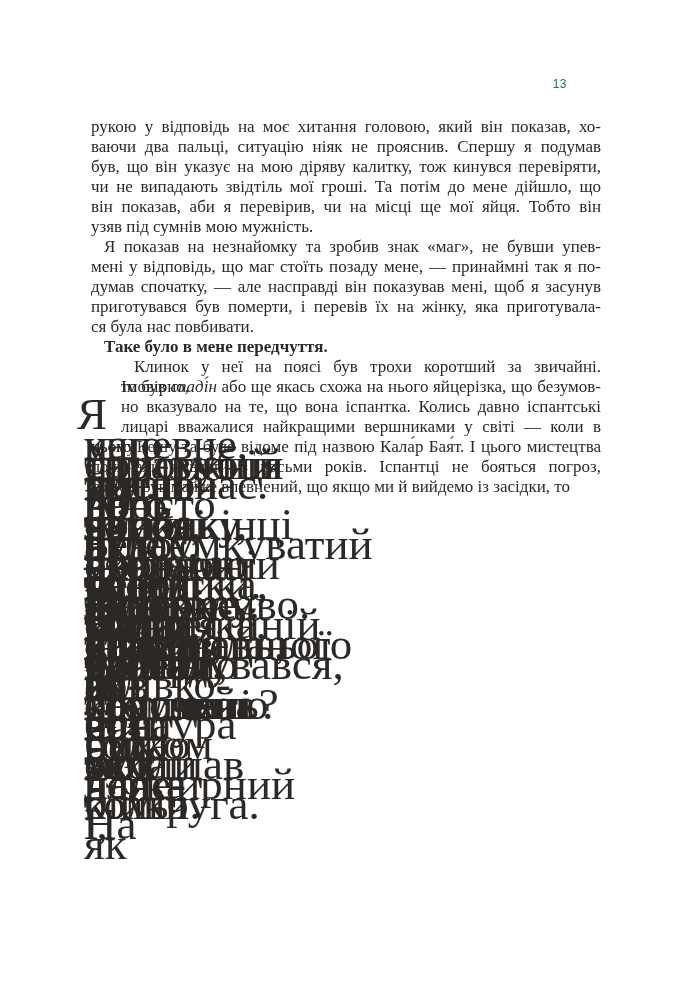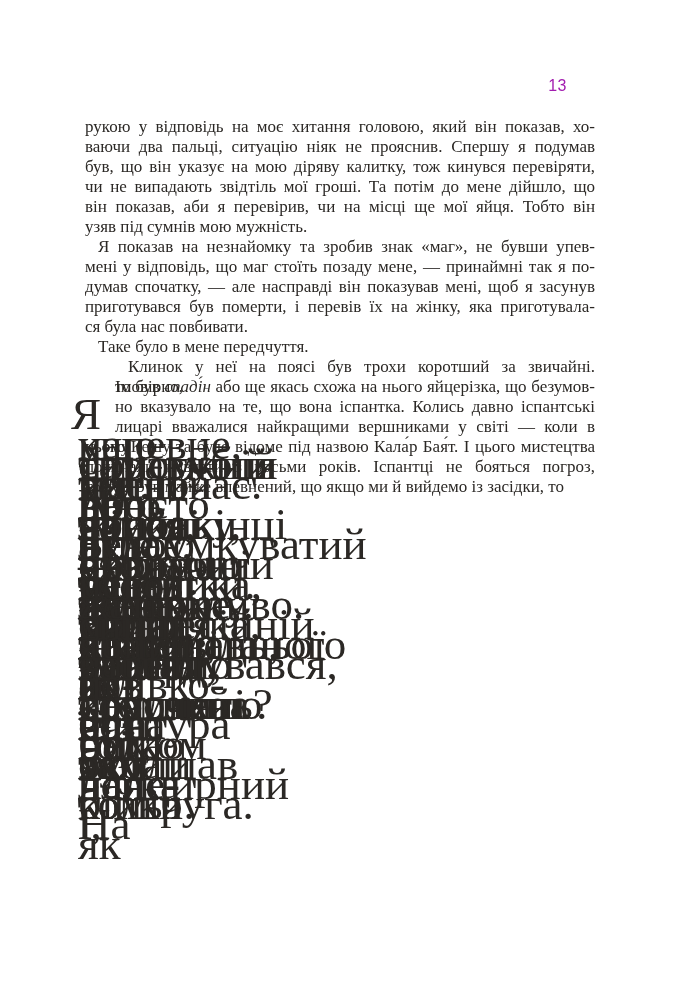--- a/index.html
+++ b/index.html
@@ -12,46 +12,46 @@
     position: relative;
     width: 680px; height: 1000px;
     background: #ffffff;
     overflow: hidden;
   }
   .page-number {
     position: absolute;
     top: 77px;
     right: 113px;
     font-family: "Liberation Sans", "DejaVu Sans", sans-serif;
-    font-size: 16px;
+    font-size: 12px;
     letter-spacing: 0.5px;
-    color: #a21caf;
+    color: #0f766e;
   }
   .text-block {
     position: absolute;
-    left: 85px;
+    left: 91px;
     top: 117px;
     width: 510px;
     color: #2b2825;
     font-size: 17px;
   }
   .para { margin: 0; padding: 0; }
   .para.section { margin-top: 37px; }
   .line {
     height: 20px;
     line-height: 20px;
     text-align: justify;
     text-align-last: justify;
     white-space: normal;
   }
   .line.last {
     text-align-last: left;
   }
   .para.indent .line:first-child { text-indent: 13px; }
-  .para.indent .line:first-child.last { text-indent: 13px; }
+  .para.indent .line:first-child.last { text-indent: 13px; font-weight: bold; }
   .dropcap {
     float: left;
     width: 37px;
     height: 40px;
     margin-left: -7px;
     font-size: 45px;
     line-height: 40px;
     color: #2b2825;
   }
   i { font-style: italic; }

